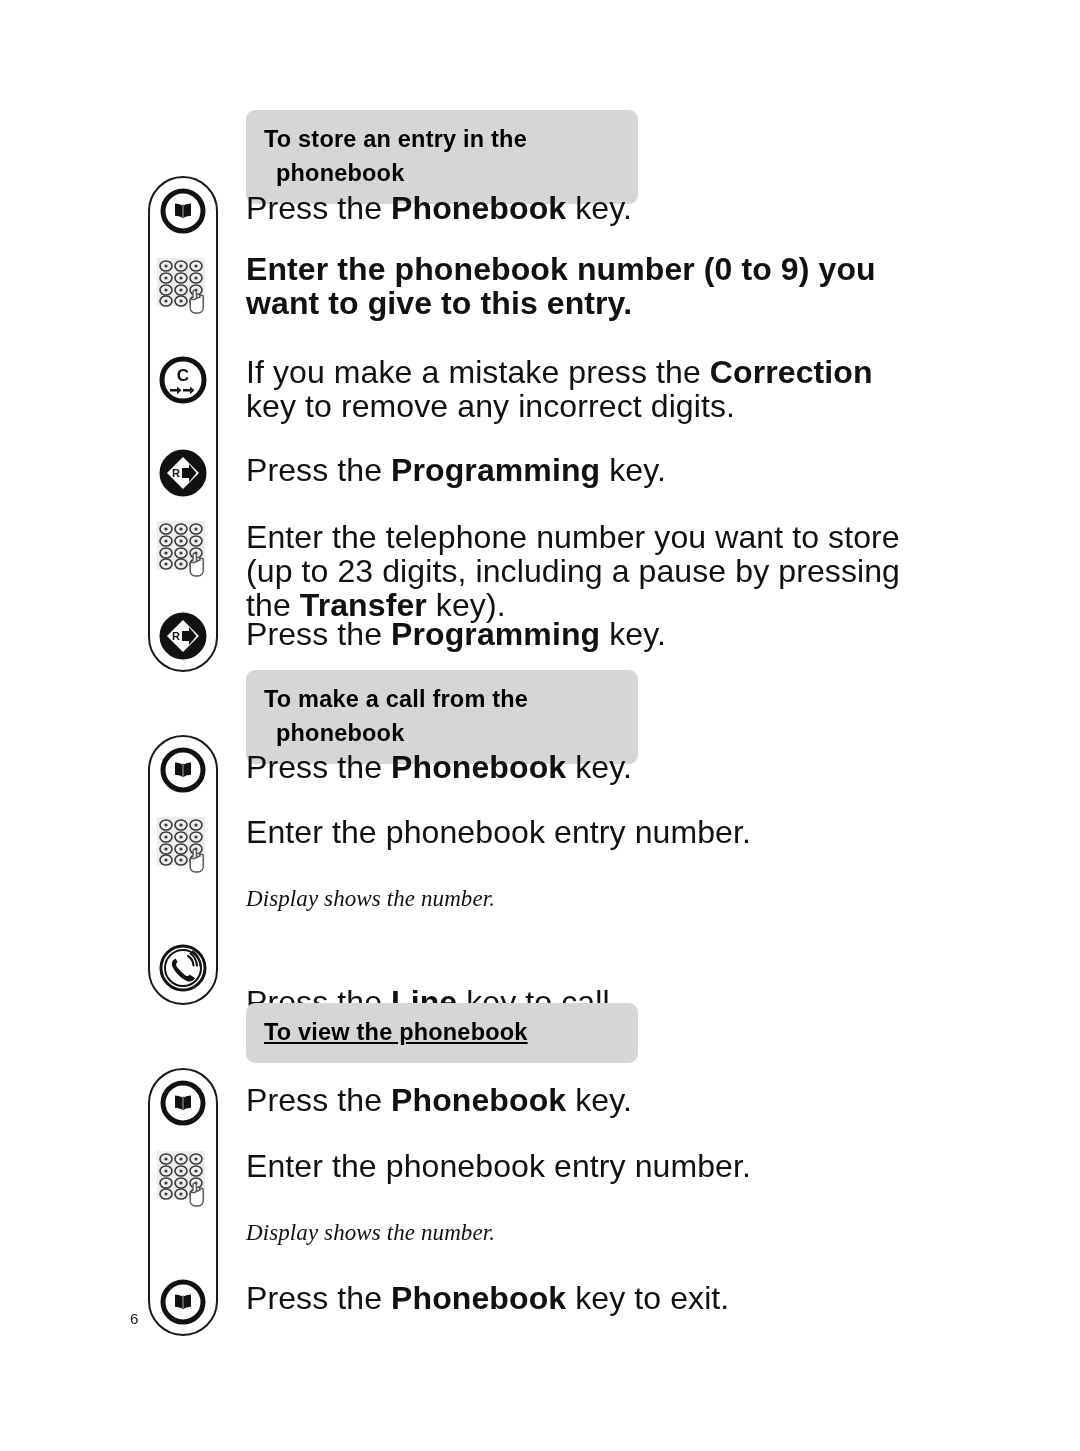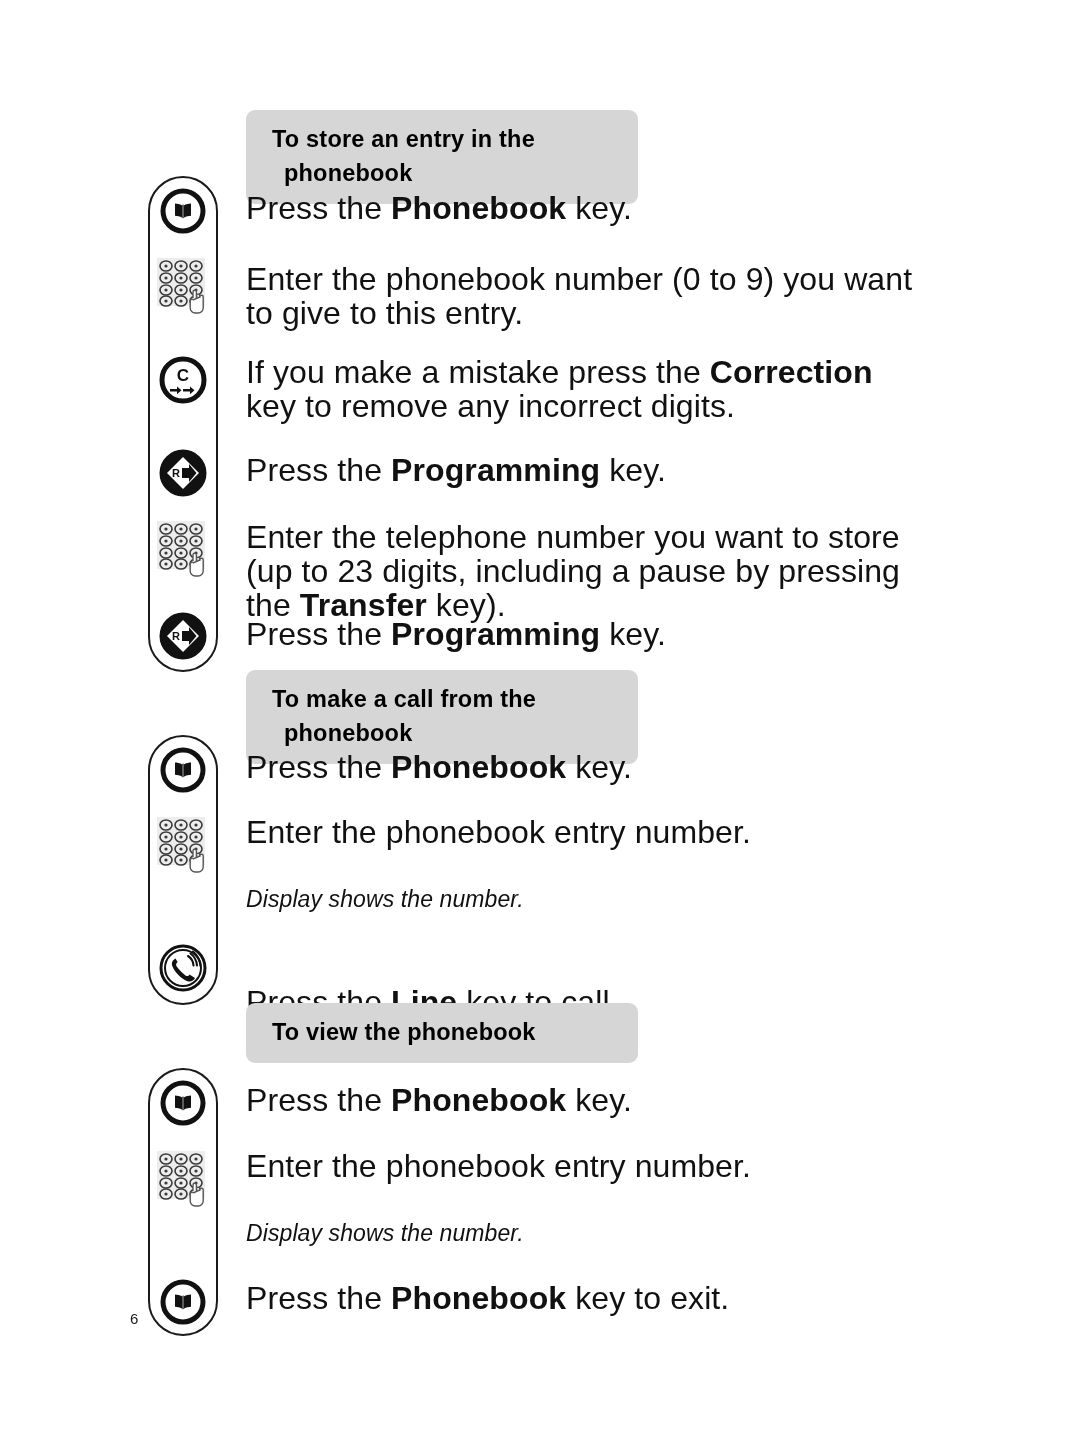--- a/index.html
+++ b/index.html
@@ -44,21 +44,21 @@
   }
 
   .ic-svg { display:block; }
 
   
   .pill {
     position: absolute;
     background: #d6d6d6;
     border-radius: 9px;
     box-sizing: border-box;
-    padding: 12px 26px 14px 26px;
+    padding: 12px 26px 14px 18px;
     width: 392px;
   }
   .pill-line {
     font-weight: bold;
     font-size: 23.5px;
     line-height: 34px;
     letter-spacing: 0.2px;
     color: #000;
     white-space: nowrap;
   }
@@ -68,21 +68,21 @@
   .para {
     position: absolute;
     left: 246px;
     width: 670px;
     font-size: 32px;
     line-height: 34px;
     color: #111;
     letter-spacing: 0.1px;
   }
   .para b { font-weight: bold; }
-  .para.italic { font-style: italic; font-size: 23px; }
+  .para.italic { font-style: italic; font-size: 23px; font-family: Liberation Serif, serif; }
 
   
   .page-num {
     position: absolute;
     left: 130px;
     top: 1310px;
     font-size: 15px;
     color: #1a1a1a;
   }
 </style>
@@ -212,21 +212,21 @@
   <div class="icon-slot" style="top:608px;">
     <svg class="ic-svg" width="52" height="52" viewBox="0 0 52 52" aria-hidden="true">
       <path d="M26 4 C38 4 48 14 48 26 C48 38 38 48 26 48 C14 48 4 38 4 26 C4 14 14 4 26 4 Z" fill="#111" stroke="#111" stroke-width="3"></path>
       <path d="M26 10 L42 26 L26 42 L10 26 Z" fill="#ffffff"></path>
       <text x="19" y="30" font-family="Liberation Sans, sans-serif" font-size="11" font-weight="bold" text-anchor="middle" fill="#111">R</text>
       <path d="M25 21 h7 v-4 l7.5 9 l-7.5 9 v-4 h-7 z" fill="#111"></path>
     </svg>
   </div>
 
   <div class="para" style="top:191px;">Press the <b>Phonebook</b> key.</div>
-  <div class="para" style="top:262px;">Enter the phonebook number (0 to 9) you want to give to this entry.</div>
+  <div class="para" style="top:252px;font-weight:bold;">Enter the phonebook number (0 to 9) you want to give to this entry.</div>
   <div class="para" style="top:355px;">If you make a mistake press the <b>Correction</b> key to remove any incorrect digits.</div>
   <div class="para" style="top:453px;">Press the <b>Programming</b> key.</div>
   <div class="para" style="top:520px;">Enter the telephone number you want to store (up to 23 digits, including a pause by pressing the <b>Transfer</b> key).</div>
   <div class="para" style="top:617px;">Press the <b>Programming</b> key.</div>
 
   <div class="pill" style="left:246px; top:670px;">
     <div class="pill-line">To make a call from the</div>
     <div class="pill-line l2">phonebook</div>
   </div>
 
@@ -291,21 +291,21 @@
         <path d="M36 9.5 a21 21 0 0 1 7.5 14.5"></path>
       </g>
     </svg>
   </div>
 
   <div class="para" style="top:750px;">Press the <b>Phonebook</b> key.</div>
   <div class="para" style="top:815px;">Enter the phonebook entry number.</div>
   <div class="para italic" style="top:882px;">Display shows the number.</div>
   <div class="para" style="top:947px;margin-top:38px;">Press the <b>Line</b> key to call.</div>
 
-  <div class="pill" style="left:246px; top:1003px;">
+  <div class="pill" style="left:246px; top:1003px;text-decoration:underline;">
     <div class="pill-line">To view the phonebook</div>
   </div>
 
   <div class="icon-slot" style="top:1075px;">
     <svg class="ic-svg" width="50" height="50" viewBox="0 0 50 50" aria-hidden="true">
       <circle cx="25" cy="25" r="20" fill="none" stroke="#111" stroke-width="5"></circle>
       <g fill="#111">
         <path d="M24.2 19.5c-2.4-1.6-5-2-7.2-2.1v12.3c2.2.1 4.8.5 7.2 2.1z"></path>
         <path d="M25.8 19.5c2.4-1.6 5-2 7.2-2.1v12.3c-2.2.1-4.8.5-7.2 2.1z"></path>
         <rect x="24.4" y="18.6" width="1.2" height="13.6"></rect>

